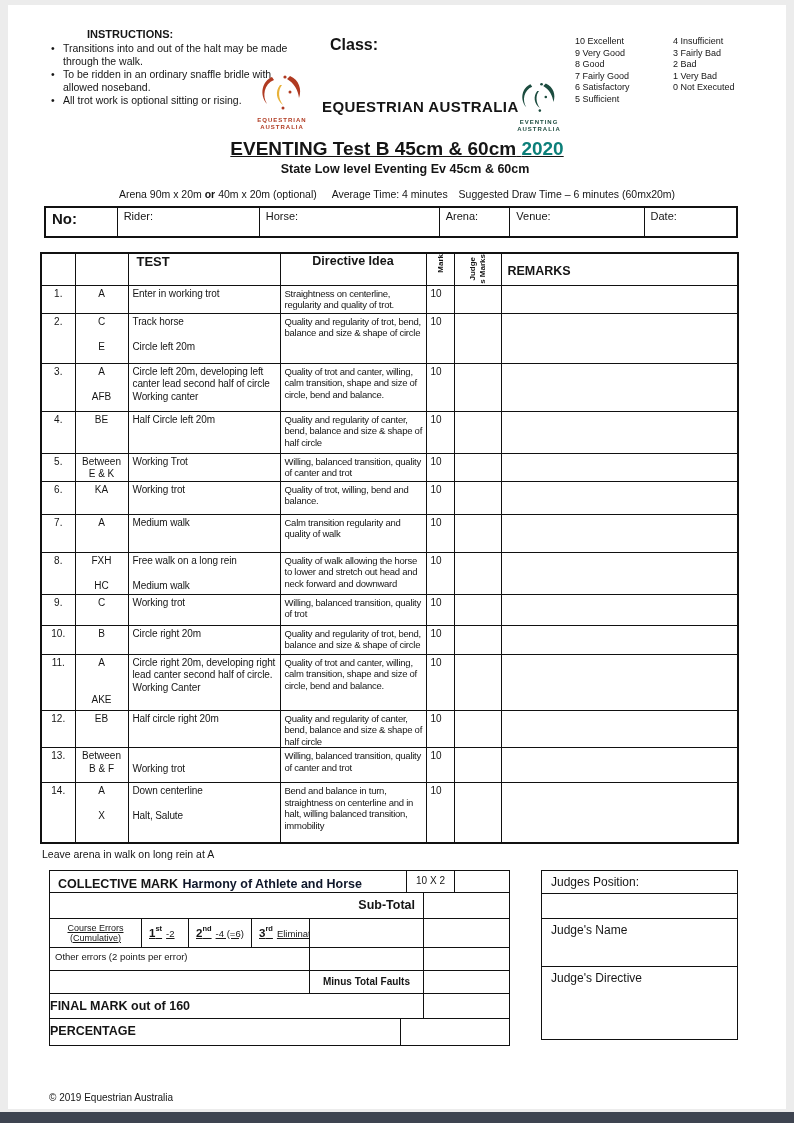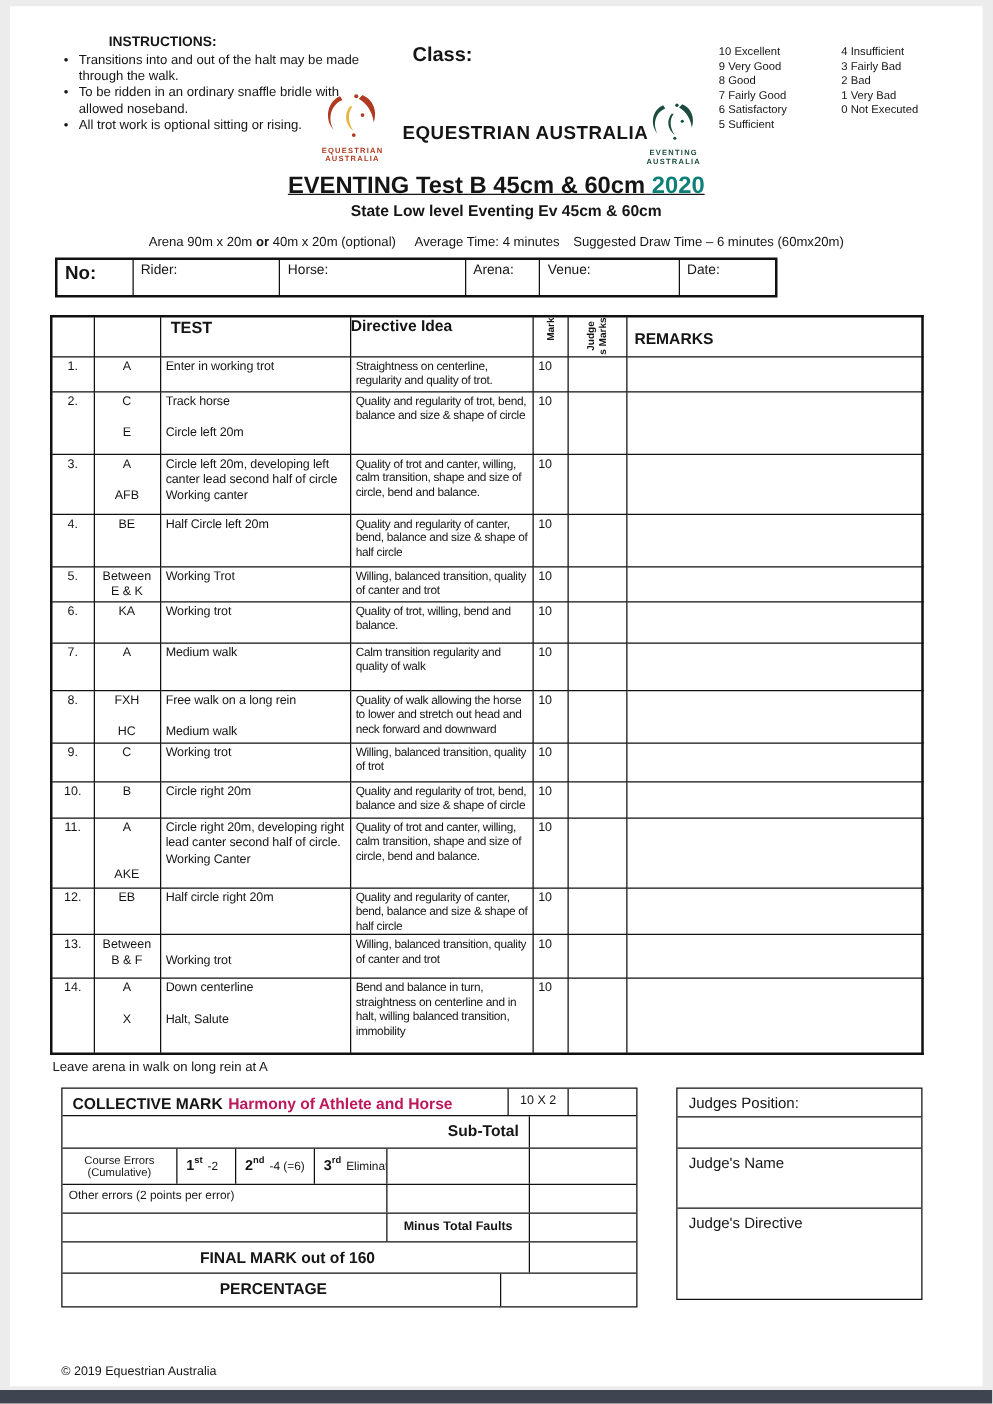--- a/index.html
+++ b/index.html
@@ -28,81 +28,81 @@
   .org-title { position:absolute; left:322px; top:98px; font-size:15px; font-weight:bold; letter-spacing:0.4px; }
 
   .doc-title { position:absolute; left:0; right:0; top:138px; text-align:center; font-size:19px; font-weight:bold; text-decoration:underline; }
   .doc-title .year { color:#0c7f79; }
   .doc-subtitle { position:absolute; left:16px; right:0; top:162px; text-align:center; font-size:12.5px; font-weight:bold; }
   .arena-line { position:absolute; left:0; right:0; top:188px; text-align:center; font-size:10.5px; }
   .arena-line .gap1 { margin-left:12px; }
   .arena-line .gap2 { margin-left:8px; }
 
   
-  .entry-table { display:flex; margin:2px 0 0 44px; width:578px; border:2px solid #111; background:#fff; }
+  .entry-table { display:flex; margin:2px 0 0 44px; width:694px; border:2px solid #111; background:#fff; }
   .entry-cell { border-right:1px solid #111; height:28px; padding:2px 6px; font-size:11px; }
   .entry-cell:last-child { border-right:none; }
   .entry-cell:nth-child(1){ width:72px; } .entry-cell:nth-child(2){ width:143px; }
   .entry-cell:nth-child(3){ width:181px; } .entry-cell:nth-child(4){ width:71px; }
   .entry-cell:nth-child(5){ width:135px; } .entry-cell:nth-child(6){ width:92px; }
   .entry-cell:nth-child(1) .entry-label { font-size:15px; font-weight:bold; }
 
   
   .test-table { margin:14px 0 0 40px; width:697px; border-collapse:collapse; table-layout:fixed; border:2px solid #111; }
   .test-table th, .test-table td { border:1px solid #111; vertical-align:top; }
   .test-table thead tr { height:32px; }
   #rows tr:nth-child(1){height:28px} #rows tr:nth-child(2){height:50px}
   #rows tr:nth-child(3){height:48px} #rows tr:nth-child(4){height:42px}
   #rows tr:nth-child(5){height:27px} #rows tr:nth-child(6){height:33px}
   #rows tr:nth-child(7){height:38px} #rows tr:nth-child(8){height:42px}
   #rows tr:nth-child(9){height:31px} #rows tr:nth-child(10){height:29px}
   #rows tr:nth-child(11){height:56px} #rows tr:nth-child(12){height:37px}
   #rows tr:nth-child(13){height:35px} #rows tr:nth-child(14){height:60px}
   .h-test { text-align:left; vertical-align:bottom; font-size:13px; padding:0 0 4px 8px; }
-  .h-dir  { text-align:left; vertical-align:middle; font-size:12.5px; }
+  .h-dir  { text-align:center; vertical-align:middle; font-size:12.5px; }
   .h-rem  { text-align:left; vertical-align:middle; font-size:12.5px; padding:10px 0 0 6px; }
   .h-mark, .h-judge { vertical-align:middle; }
   .h-mark > div, .h-judge > div { display:flex; justify-content:center; align-items:center; gap:1px; }
   .vtext { writing-mode:vertical-rl; transform:rotate(180deg); font-size:8px; font-weight:bold; line-height:9px; }
   .c-num  { text-align:center; font-size:10px; padding-top:2px; }
   .c-let  { text-align:center; font-size:10px; padding-top:2px; }
   .c-let .line, .c-test .line { line-height:12.5px; min-height:12.5px; }
   .c-test { font-size:10px; padding:2px 3px 0 4px; letter-spacing:-0.1px; }
   .c-dir  { font-size:9.5px; line-height:11.5px; padding:2px 2px 0 4px; letter-spacing:-0.25px; }
   .c-mark { font-size:10px; padding:2px 0 0 4px; }
 
   .leave-note { margin:4px 0 0 42px; font-size:10.5px; }
 
   
   .bottom { display:flex; margin:10px 0 0 49px; align-items:flex-start; }
   .coll { width:461px; border:1.5px solid #111; }
   .crow { display:flex; border-bottom:1px solid #111; }
   .crow:last-child { border-bottom:none;gap:28px; }
   .ccell { border-right:1px solid #111; overflow:hidden; }
   .ccell:last-child { border-right:none; }
-  .r1 { height:22px; } .r2 { height:26px; } .r3 { height:29px; }
+  .r1 { height:22px; } .r2 { height:26px; } .r3 { height:29px;text-decoration:underline; }
   .r4 { height:23px; } .r5 { height:23px; } .r6 { height:25px; } .r7 { height:26px; }
   .cm-label { font-size:12.5px; font-weight:bold; }
-  .cm-subject { font-size:12.5px; font-weight:bold; color:#be185d; }
+  .cm-subject { font-size:12.5px; font-weight:bold; color:#0f172a; }
   .cell-collective { width:357px; padding:3px 0 0 8px; white-space:nowrap; }
   .cell-mult { width:48px; text-align:center; font-size:10px; padding-top:4px; }
   .cell-small-end { width:54px; }
   .cell-subtotal { width:374px; text-align:right; font-size:12.5px; font-weight:bold; padding:5px 8px 0 0; }
   .cell-val { width:85px; }
   .cell-ce-label { width:92px; text-align:center; font-size:9px; line-height:10px; padding-top:4px; }
   .cell-ord { text-align:left; padding:4px 0 0 7px; white-space:nowrap; }
   .cell-ord .ord { font-size:11.5px; font-weight:bold; }
   .cell-ord sup { font-size:7.5px; font-weight:bold; }
   .cell-ord .pen { font-size:9.5px; margin-left:4px; }
   .cell-ord1 { width:47px; } .cell-ord2 { width:63px; } .cell-ord3 { width:58px; }
   .cell-mid { width:114px; }
   .cell-other { width:260px; font-size:9.5px; padding:3px 0 0 5px; }
   .cell-blank260 { width:260px; }
   .cell-minus { width:114px; text-align:center; font-size:10px; font-weight:bold; padding-top:5px; }
-  .cell-final { width:374px; text-align:center; font-size:12.5px; font-weight:bold; padding:5px 13px 0 0; }
+  .cell-final { width:374px; text-align:left; font-size:12.5px; font-weight:bold; padding:5px 13px 0 0; }
   .spacer { width:31px; }
   .judges { width:197px; border:1.5px solid #111; }
   .jrow { border-bottom:1px solid #111; font-size:12px; padding:4px 0 0 9px; }
   .jrow:last-child { border-bottom:none; }
   .j1 { height:23px; } .j2 { height:25px; } .j3 { height:48px; } .j4 { height:72px; }
 
   .footer { margin:46px 0 0 49px; font-size:10px; }
   .bottom-strip { position:absolute; left:0; bottom:0; width:100%; height:11px; background:#3e4450; }
 </style>
 </head>

